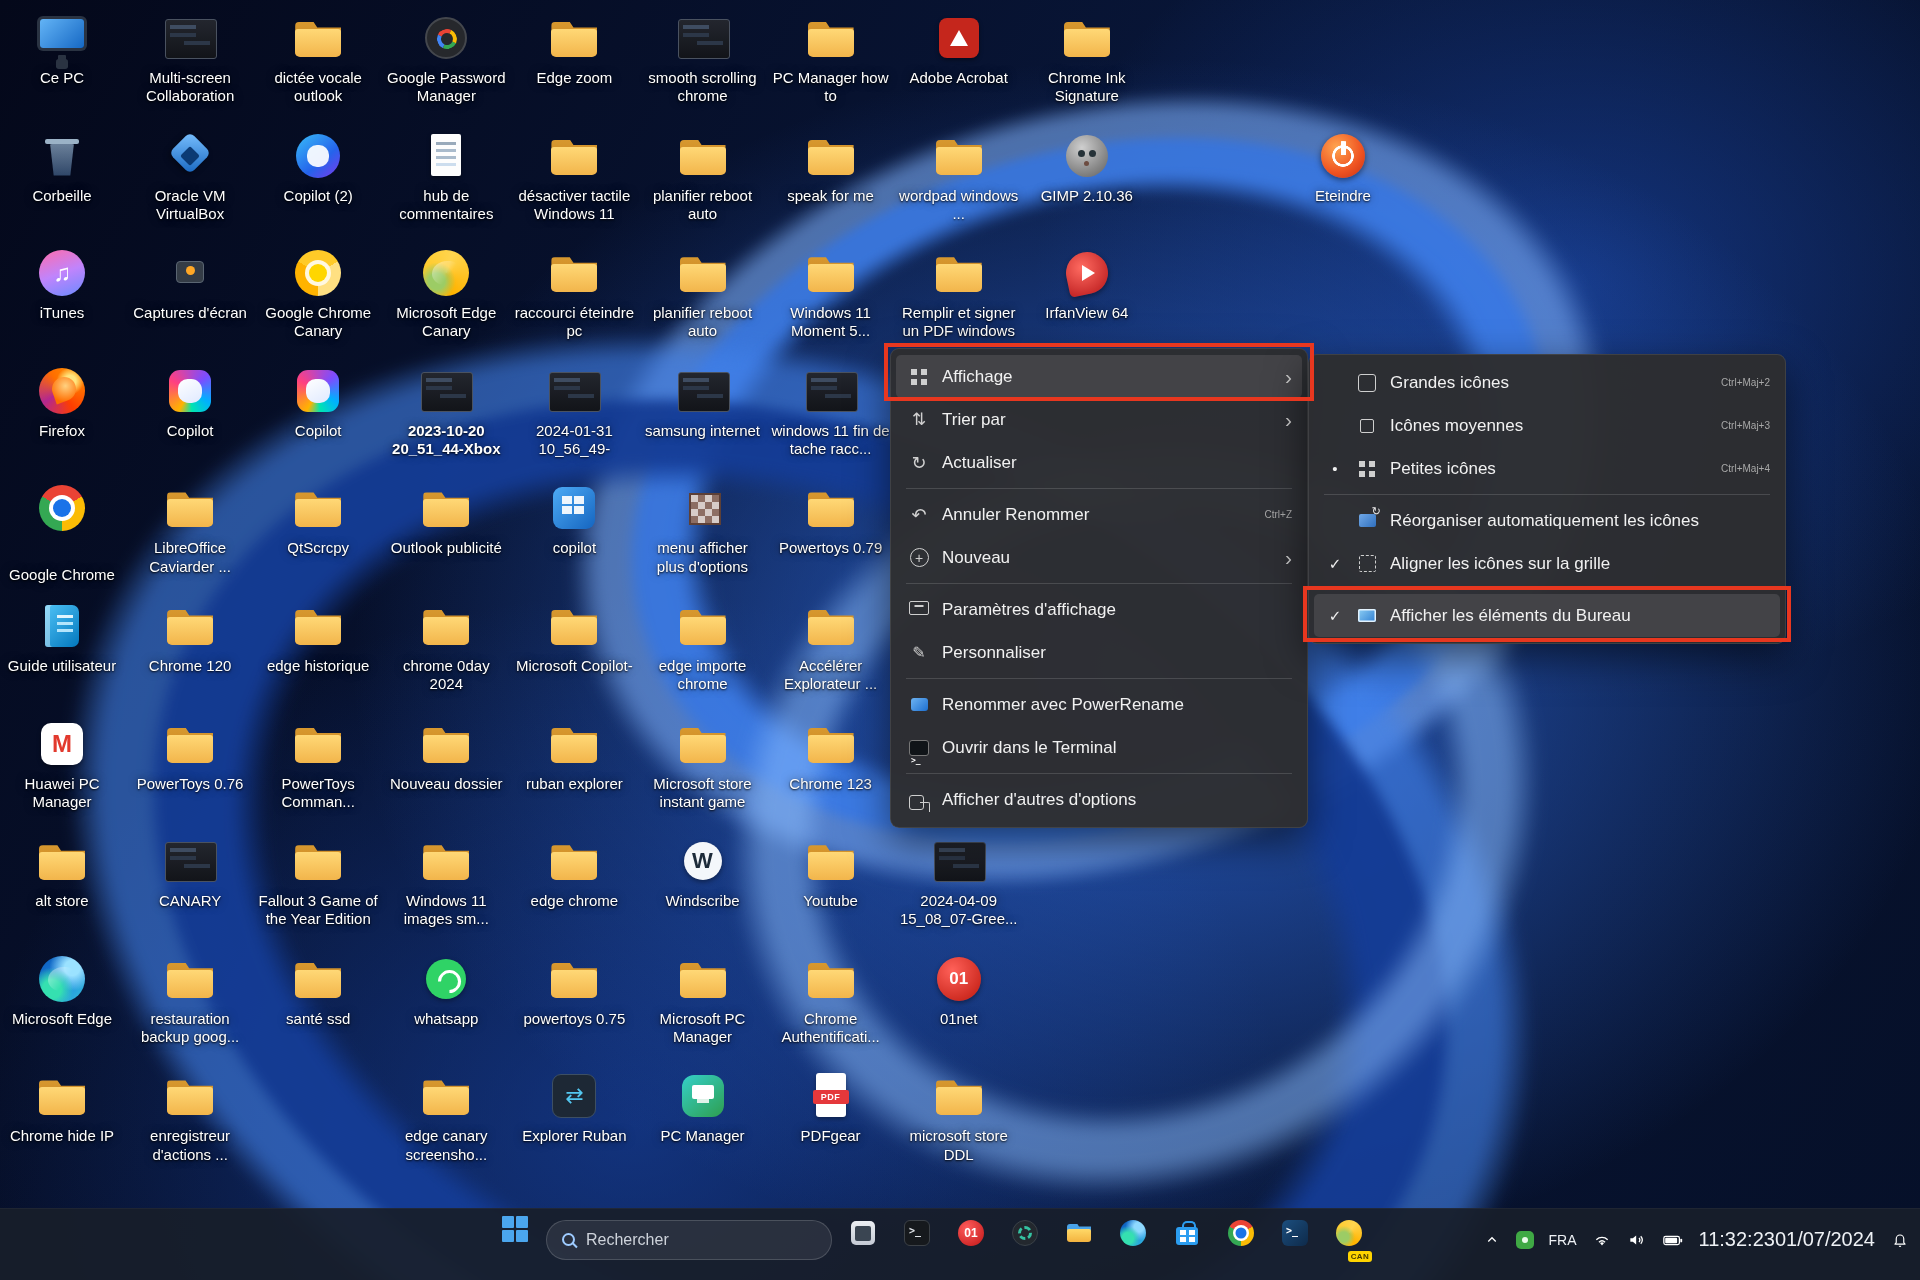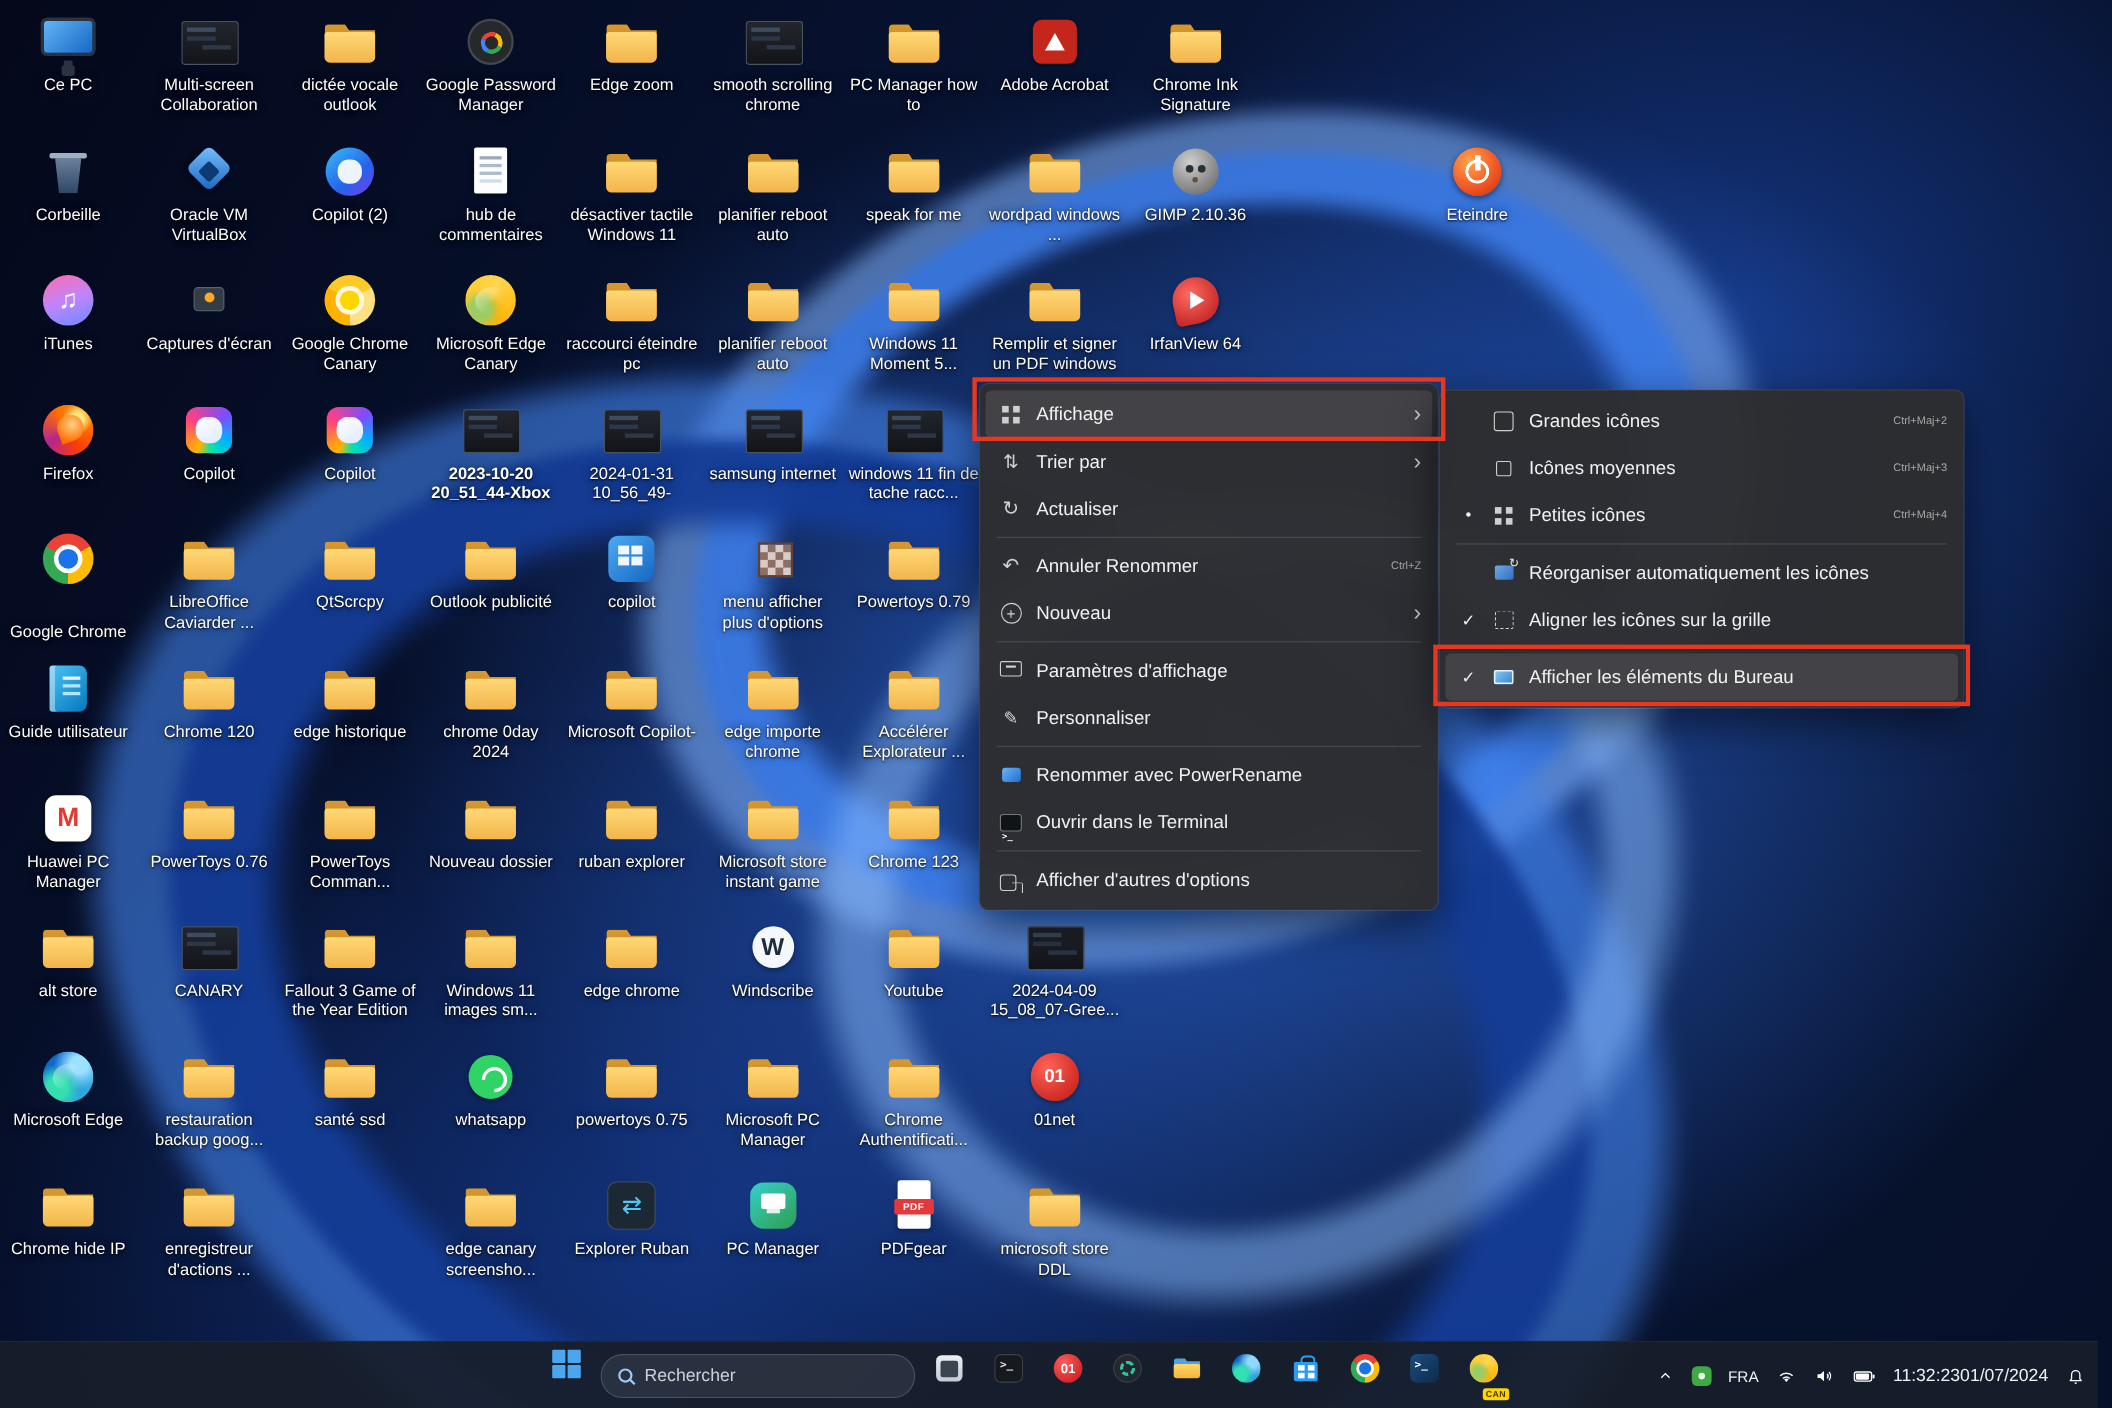--- a/index.html
+++ b/index.html
@@ -154,21 +154,21 @@
   .mic-align-grid::before{content:"";width:15px;height:15px;border:1.6px dashed #cfcfcf;border-radius:2px;}
   .mic-show-desktop::before{content:"";width:18px;height:13px;border-radius:2px;
     background:linear-gradient(135deg,#8fd0f5,#2d7dd2);box-shadow:inset 0 0 0 1.5px #e3f2fd;}
 
   
   .annotation{position:absolute;border:4px solid #e8371f;z-index:40;pointer-events:none;}
   #ann1{left:884px;top:343px;width:430px;height:58px;}
   #ann2{left:1303px;top:586px;width:488px;height:56px;}
 
   
-  #taskbar{position:absolute;left:0;right:13px;bottom:0;height:61px;background:rgba(24,30,42,.93);z-index:50;
+  #taskbar{position:absolute;left:0;right:0;bottom:0;height:72px;background:rgba(24,30,42,.93);z-index:50;
     border-top:1px solid rgba(255,255,255,.04);}
   .tb-center{position:absolute;left:492px;top:0;height:61px;display:flex;align-items:center;gap:8px;}
   .tb-btn{width:46px;height:48px;display:flex;justify-content:center;background:none;border:0;border-radius:6px;position:relative;cursor:default;}
   .start-btn .win-logo{width:27px;height:27px;display:grid;grid-template-columns:12px 12px;grid-template-rows:12px 12px;gap:2px;}
   .win-logo span{background:#4ba6ee;border-radius:1px;}
   .search-pill{display:flex;align-items:center;gap:11px;width:286px;height:40px;border-radius:20px;
     background:rgba(255,255,255,.08);border:1px solid rgba(255,255,255,.16);padding:0 15px;color:#ced3db;font-size:16px;cursor:default;}
   .mag{width:13px;height:13px;border:2px solid #9ecbff;border-radius:50%;position:relative;flex:0 0 13px;}
   .mag::after{content:"";position:absolute;width:7px;height:2px;background:#9ecbff;transform:rotate(45deg);right:-5px;bottom:-2px;}
 
@@ -198,21 +198,21 @@
   .tb-edge-canary::before{content:"";position:absolute;inset:4px;border-radius:50%;
     background:radial-gradient(circle at 30% 65%,#9ccc65 0 20%,transparent 45%),conic-gradient(from 30deg,#ffd54f,#ffb300,#ffca28,#ffd54f);}
   .tb-badge{position:absolute;right:0;bottom:2px;background:#ffd400;color:#4a3b00;font:700 8px "Liberation Sans",sans-serif;
     padding:1px 3px;border-radius:3px;letter-spacing:.3px;}
 
   #tray{position:absolute;right:10px;top:0;height:61px;display:flex;align-items:center;gap:15px;color:#eef1f5;}
   .tray-item{display:flex;align-items:center;justify-content:center;cursor:default;}
   .lang{font-size:14px;}
   .green-dot{width:18px;height:18px;border-radius:5px;background:#3fa944;position:relative;}
   .green-dot::after{content:"";position:absolute;left:6px;top:6px;width:6px;height:6px;border-radius:50%;background:#eafbea;}
-  .clock{text-align:right;font-size:16px;line-height:1.35;}
+  .clock{text-align:right;font-size:20px;line-height:1.35;}
 </style>
 </head>
 <body>
 
 <div id="root">
   <div id="wallpaper">
     <div class="rb rb1"></div>
     <div class="rb rb2"></div>
     <div class="rb rb3"></div>
   </div>

